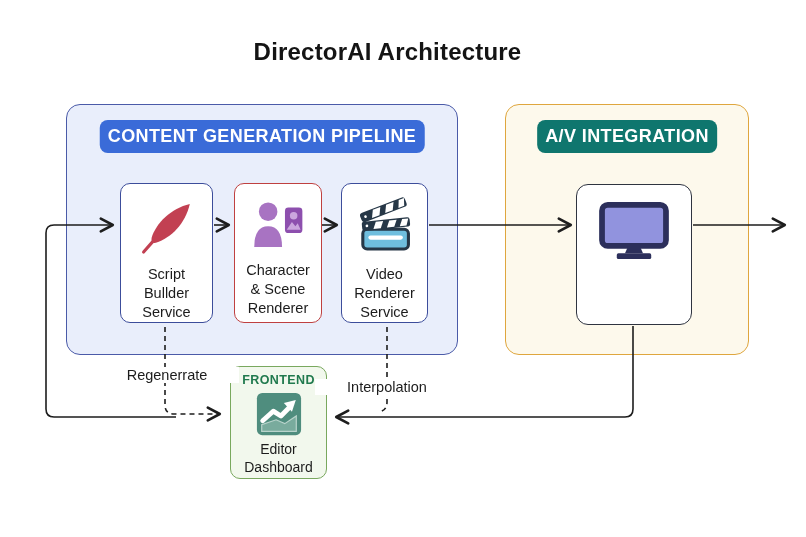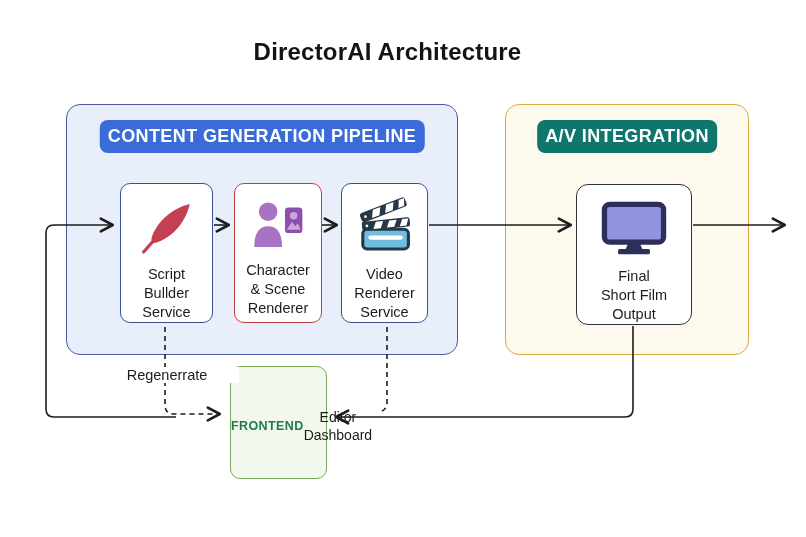--- a/index.html
+++ b/index.html
@@ -5,21 +5,21 @@
   html,body{margin:0;padding:0;background:#fff;}
   #canvas{position:relative;width:806px;height:529px;background:#ffffff;overflow:hidden;
           font-family:"Liberation Sans","DejaVu Sans",sans-serif;color:#1c1c1c;}
   .title{position:absolute;left:0;top:38px;width:775px;text-align:center;
          font-size:24px;font-weight:700;color:#141414;letter-spacing:.2px;}
   
   .container{position:absolute;border-radius:14px;z-index:1;}
   .c-pipeline{left:66px;top:104px;width:390px;height:249px;background:#e9eefb;border:1.5px solid #4a5aa8;}
   .c-av{left:505px;top:104px;width:242px;height:249px;background:#fdf9ec;border:1.5px solid #dfa63e;}
   .c-frontend{left:230px;top:366px;width:97px;height:113px;background:#f2f8ed;border:1.5px solid #79a85e;
-              border-radius:10px;z-index:3;display:flex;flex-direction:row;align-items:center;padding-top:6px;box-sizing:border-box;}
+              border-radius:10px;z-index:3;display:flex;flex-direction:column;align-items:center;padding-top:6px;box-sizing:border-box;}
   .badge{position:absolute;top:15px;left:50%;transform:translateX(-50%);
          color:#fff;font-size:18px;font-weight:700;letter-spacing:.4px;white-space:nowrap;
          padding:6px 8px;border-radius:8px;}
   .b-pipeline{background:#3a6bd8;}
   .b-av{background:#0f766e;}
   .frontend-label{font-size:12.5px;font-weight:700;color:#217a4e;letter-spacing:.4px;}
   
   .node{position:absolute;background:#fff;border-radius:10px;z-index:3;box-sizing:border-box;
         display:flex;flex-direction:column;align-items:center;padding-top:12px;}
   .n-script{left:120px;top:183px;width:93px;height:140px;border:1.5px solid #3c4d9b;}
@@ -97,23 +97,20 @@
 Renderer
 Service</div>
   </div>
 
   <div class="node n-final">
     <svg class="icon" viewBox="0 0 100 80" width="82" height="66" style="margin-top:2px">
       <rect x="11" y="7" width="78" height="50" rx="7" fill="#9193de" stroke="#2c2f5b" stroke-width="7"></rect>
       <polygon points="43,57 57,57 61,66 39,66" fill="#2c2f5b"></polygon>
       <rect x="29" y="66" width="42" height="7" rx="2" fill="#2c2f5b"></rect>
     </svg>
-    <div class="label">Final
-Short Film
-Output</div>
   </div>
 
   <div class="container c-frontend">
     <div class="frontend-label">FRONTEND</div>
     <svg class="icon" viewBox="0 0 100 100" width="52" height="48" style="margin-top:4px">
       <rect x="4" y="4" width="92" height="88" rx="11" fill="#4f8d7e"></rect>
       <path d="M14 84 V70 L44 60 L62 68 L86 52 V84 Z" fill="#79ab9d" stroke="#b9d4cc" stroke-width="2.5"></path>
       <path d="M16 62 L38 42 L54 52 L72 34" stroke="#ffffff" stroke-width="10" fill="none" stroke-linecap="round" stroke-linejoin="round"></path>
       <polygon points="85,19 60,25 77,43" fill="#ffffff"></polygon>
     </svg>
@@ -133,14 +130,15 @@
       <path d="M429,225 H570" marker-end="url(#arr)"></path>
       <path d="M693,225 H784" marker-end="url(#arr)"></path>
       <path d="M176,417 H54 Q46,417 46,409 V233 Q46,225 54,225 H112" marker-end="url(#arr)"></path>
       <path d="M633,326 V409 Q633,417 625,417 H337" marker-end="url(#arr)"></path>
       <path d="M165,327 V405 Q165,414 174,414 H219" stroke-dasharray="5 4" marker-end="url(#arr)"></path>
       <path d="M387,327 V402 Q387,411 378,412" stroke-dasharray="5 4"></path>
     </g>
   </svg>
 
   <div class="edge-label l-regen">Regenerrate</div>
+  <div class="edge-label l-interp">Interpolation</div>
 
 </div>
 
 </body></html>

